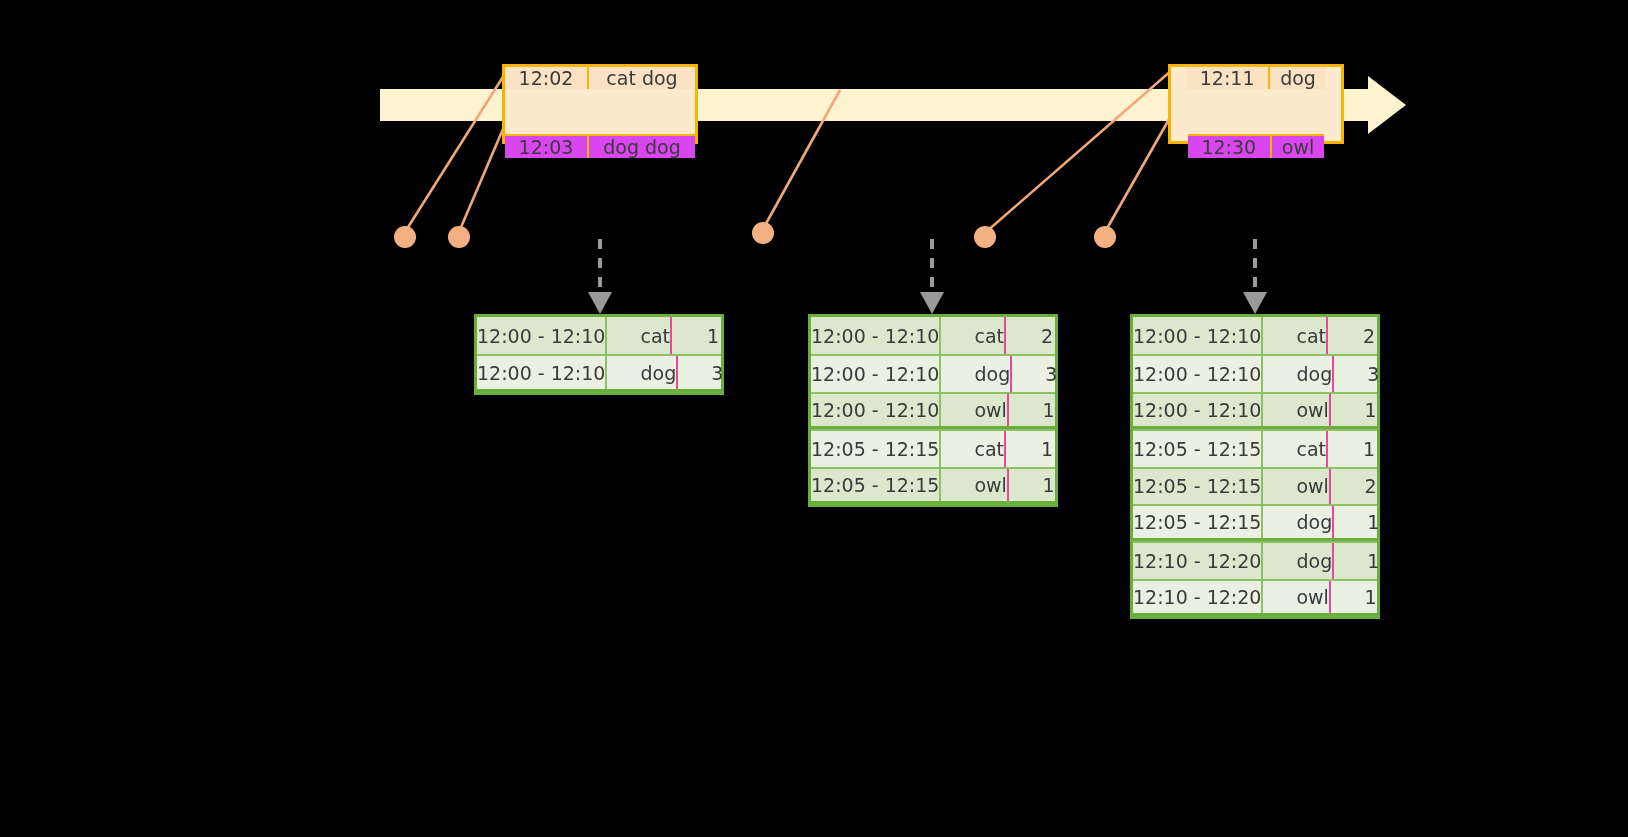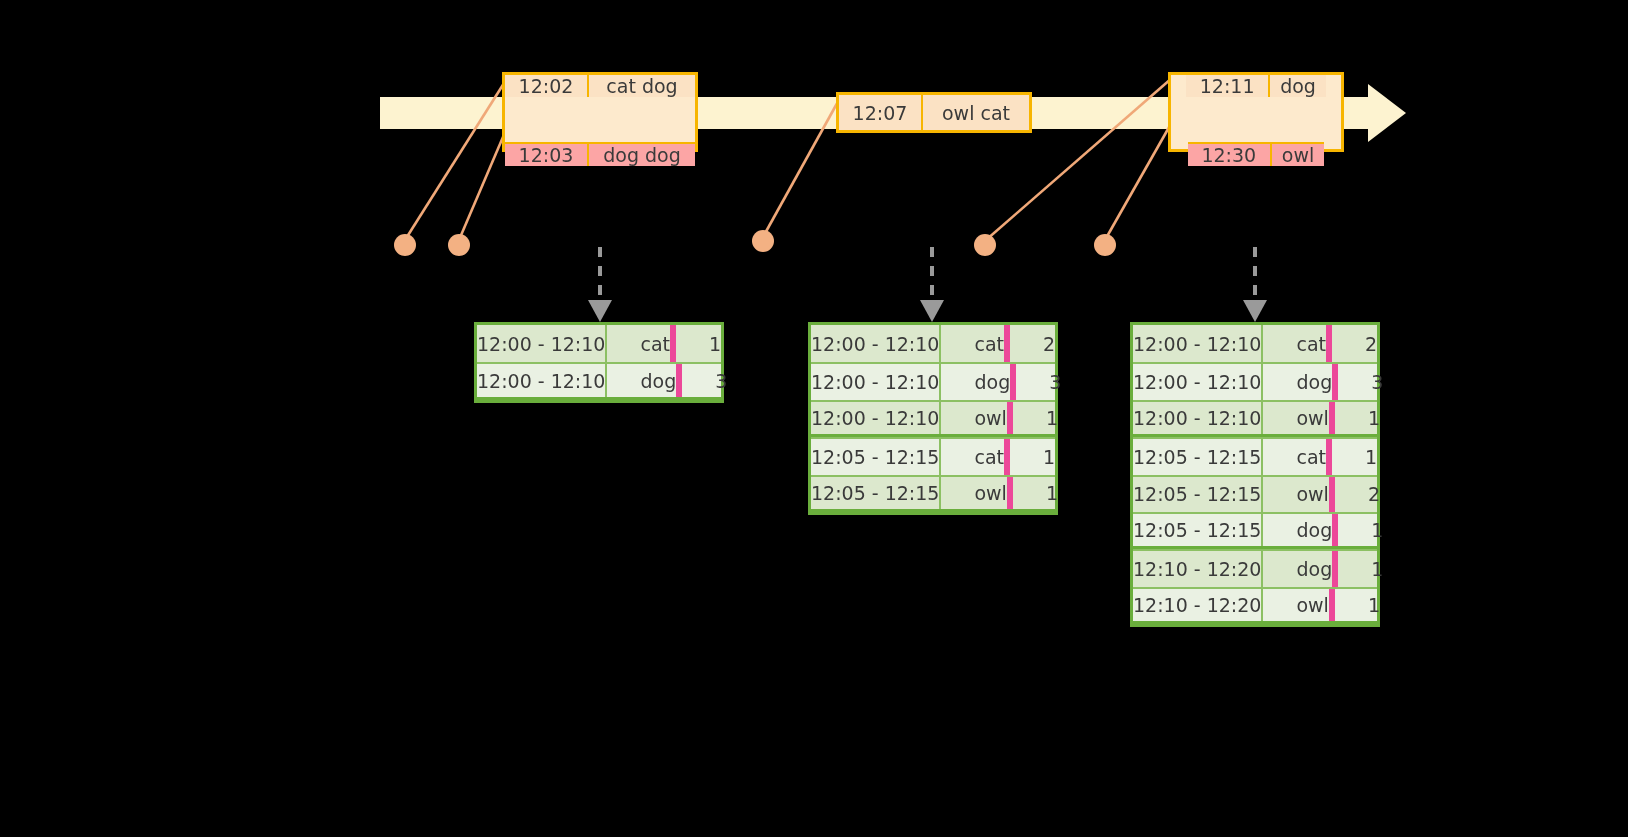--- a/index.html
+++ b/index.html
@@ -11,21 +11,21 @@
     width: 1628px;
     height: 837px;
     position: relative;
     overflow: hidden;
     font-family: "DejaVu Sans", "Liberation Sans", sans-serif;
     color: #333333;
   }
 
   #canvas {
     position: absolute;
-    left: 0; top: 12px;
+    left: 0; top: 4px;
     width: 1628px;
     height: 676px;
   }
 
   
   .timeline-bar {
     position: absolute;
     left: 380px;
     top: 85px;
     width: 1000px;
@@ -54,21 +54,21 @@
   }
   .ev-row {
     display: flex;
     flex: 1 1 auto;
     height: 38px;
   }
   .ev-row + .ev-row {
     border-top: 2px solid #f7b500;
   }
   .ev-row.shade-a { background: #fbe2c4; }
-  .ev-row.shade-b { background: #fca5a5; margin-top: 45px; }
+  .ev-row.shade-b { background: #d946ef; margin-top: 45px; }
   .ev-time {
     width: 84px;
     border-right: 2px solid #f7b500;
     display: flex;
     align-items: center;
     justify-content: center;
     font-size: 19px;
     color: #3a3a3a;
     box-sizing: border-box;
   }
@@ -116,21 +116,21 @@
     box-sizing: border-box;
     white-space: nowrap;
   }
   .res-key {
     width: 62px;
     display: flex;
     align-items: center;
     justify-content: center;
     font-size: 19px;
     color: #3a3a3a;
-    border-right: 6px solid #ec4899;
+    border-right: 2px solid #ec4899;
     box-sizing: border-box;
   }
   .res-cnt {
     width: 40px;
     display: flex;
     align-items: center;
     justify-content: center;
     font-size: 19px;
     color: #3a3a3a;
     box-sizing: border-box;
@@ -194,26 +194,20 @@
     <div class="ev-row shade-a">
       <div class="ev-time">12:02</div>
       <div class="ev-words">cat dog</div>
     </div>
     <div class="ev-row shade-b">
       <div class="ev-time">12:03</div>
       <div class="ev-words">dog dog</div>
     </div>
   </div>
 
-  <div class="ev-box" id="ev-box-2">
-    <div class="ev-row shade-a">
-      <div class="ev-time">12:07</div>
-      <div class="ev-words">owl cat</div>
-    </div>
-  </div>
 
   <div class="ev-box" id="ev-box-3">
     <div class="ev-row shade-a">
       <div class="ev-time">12:11</div>
       <div class="ev-words">dog</div>
     </div>
     <div class="ev-row shade-b">
       <div class="ev-time">12:30</div>
       <div class="ev-words">owl</div>
     </div>

